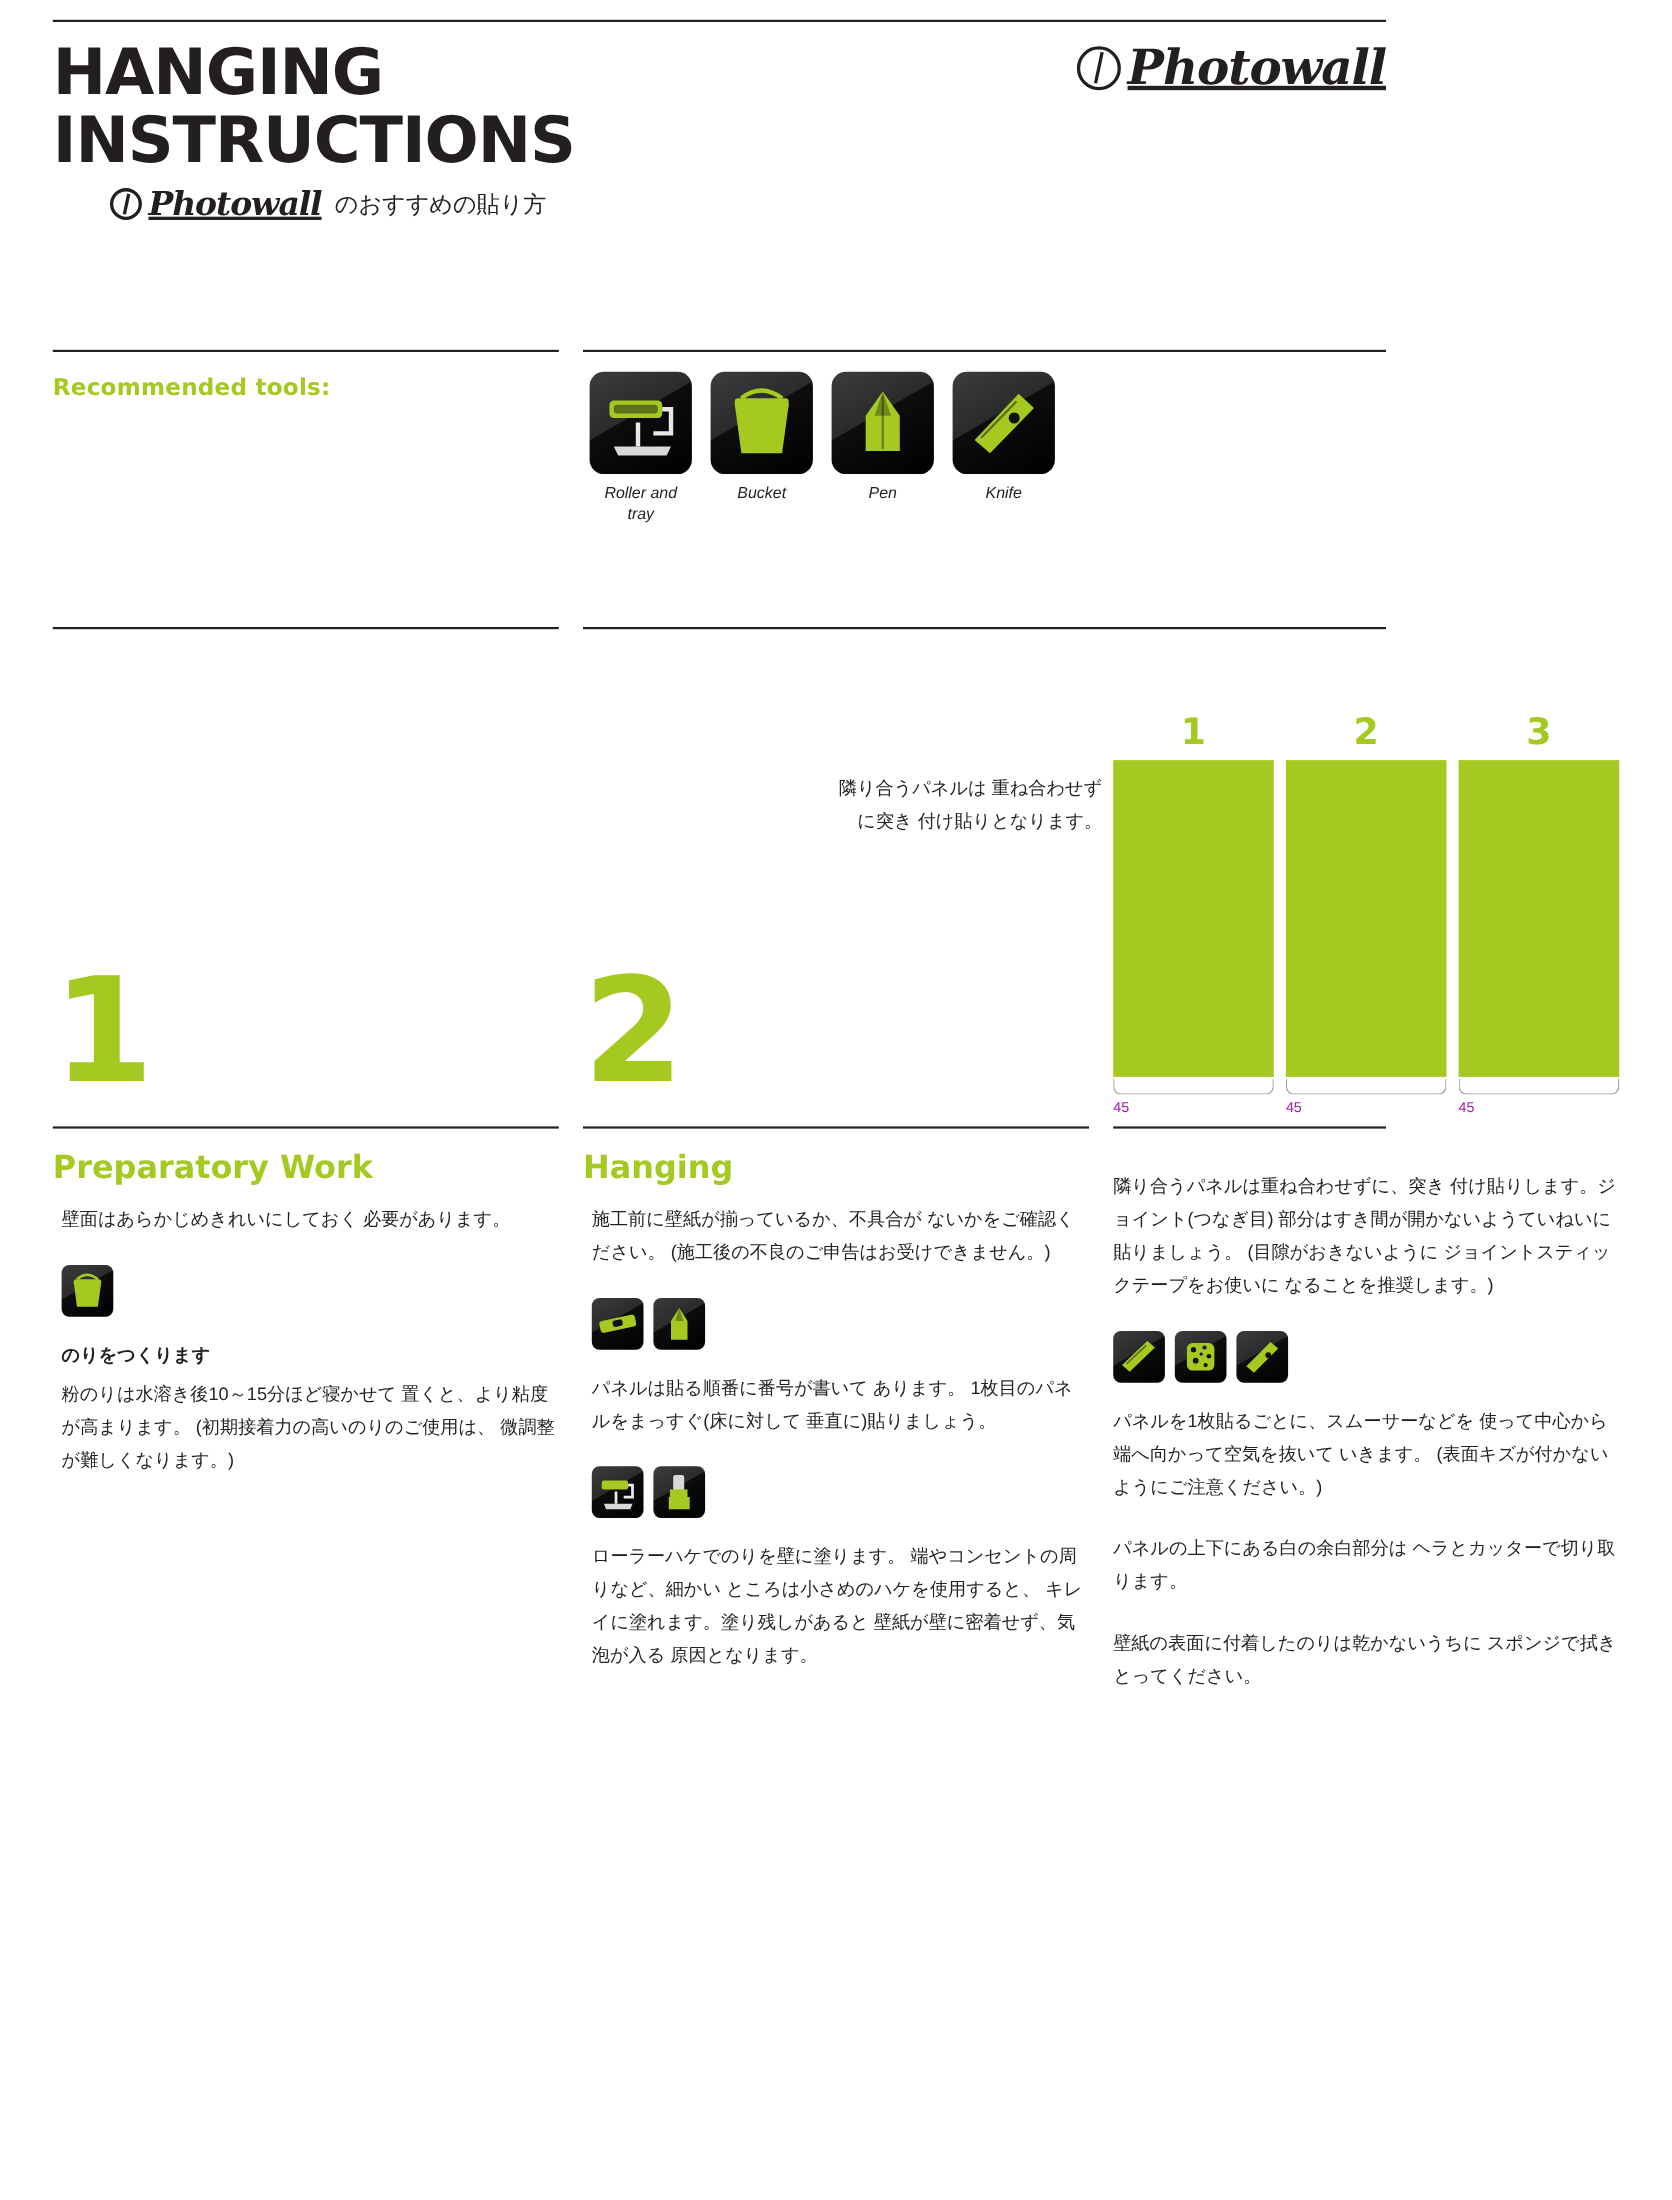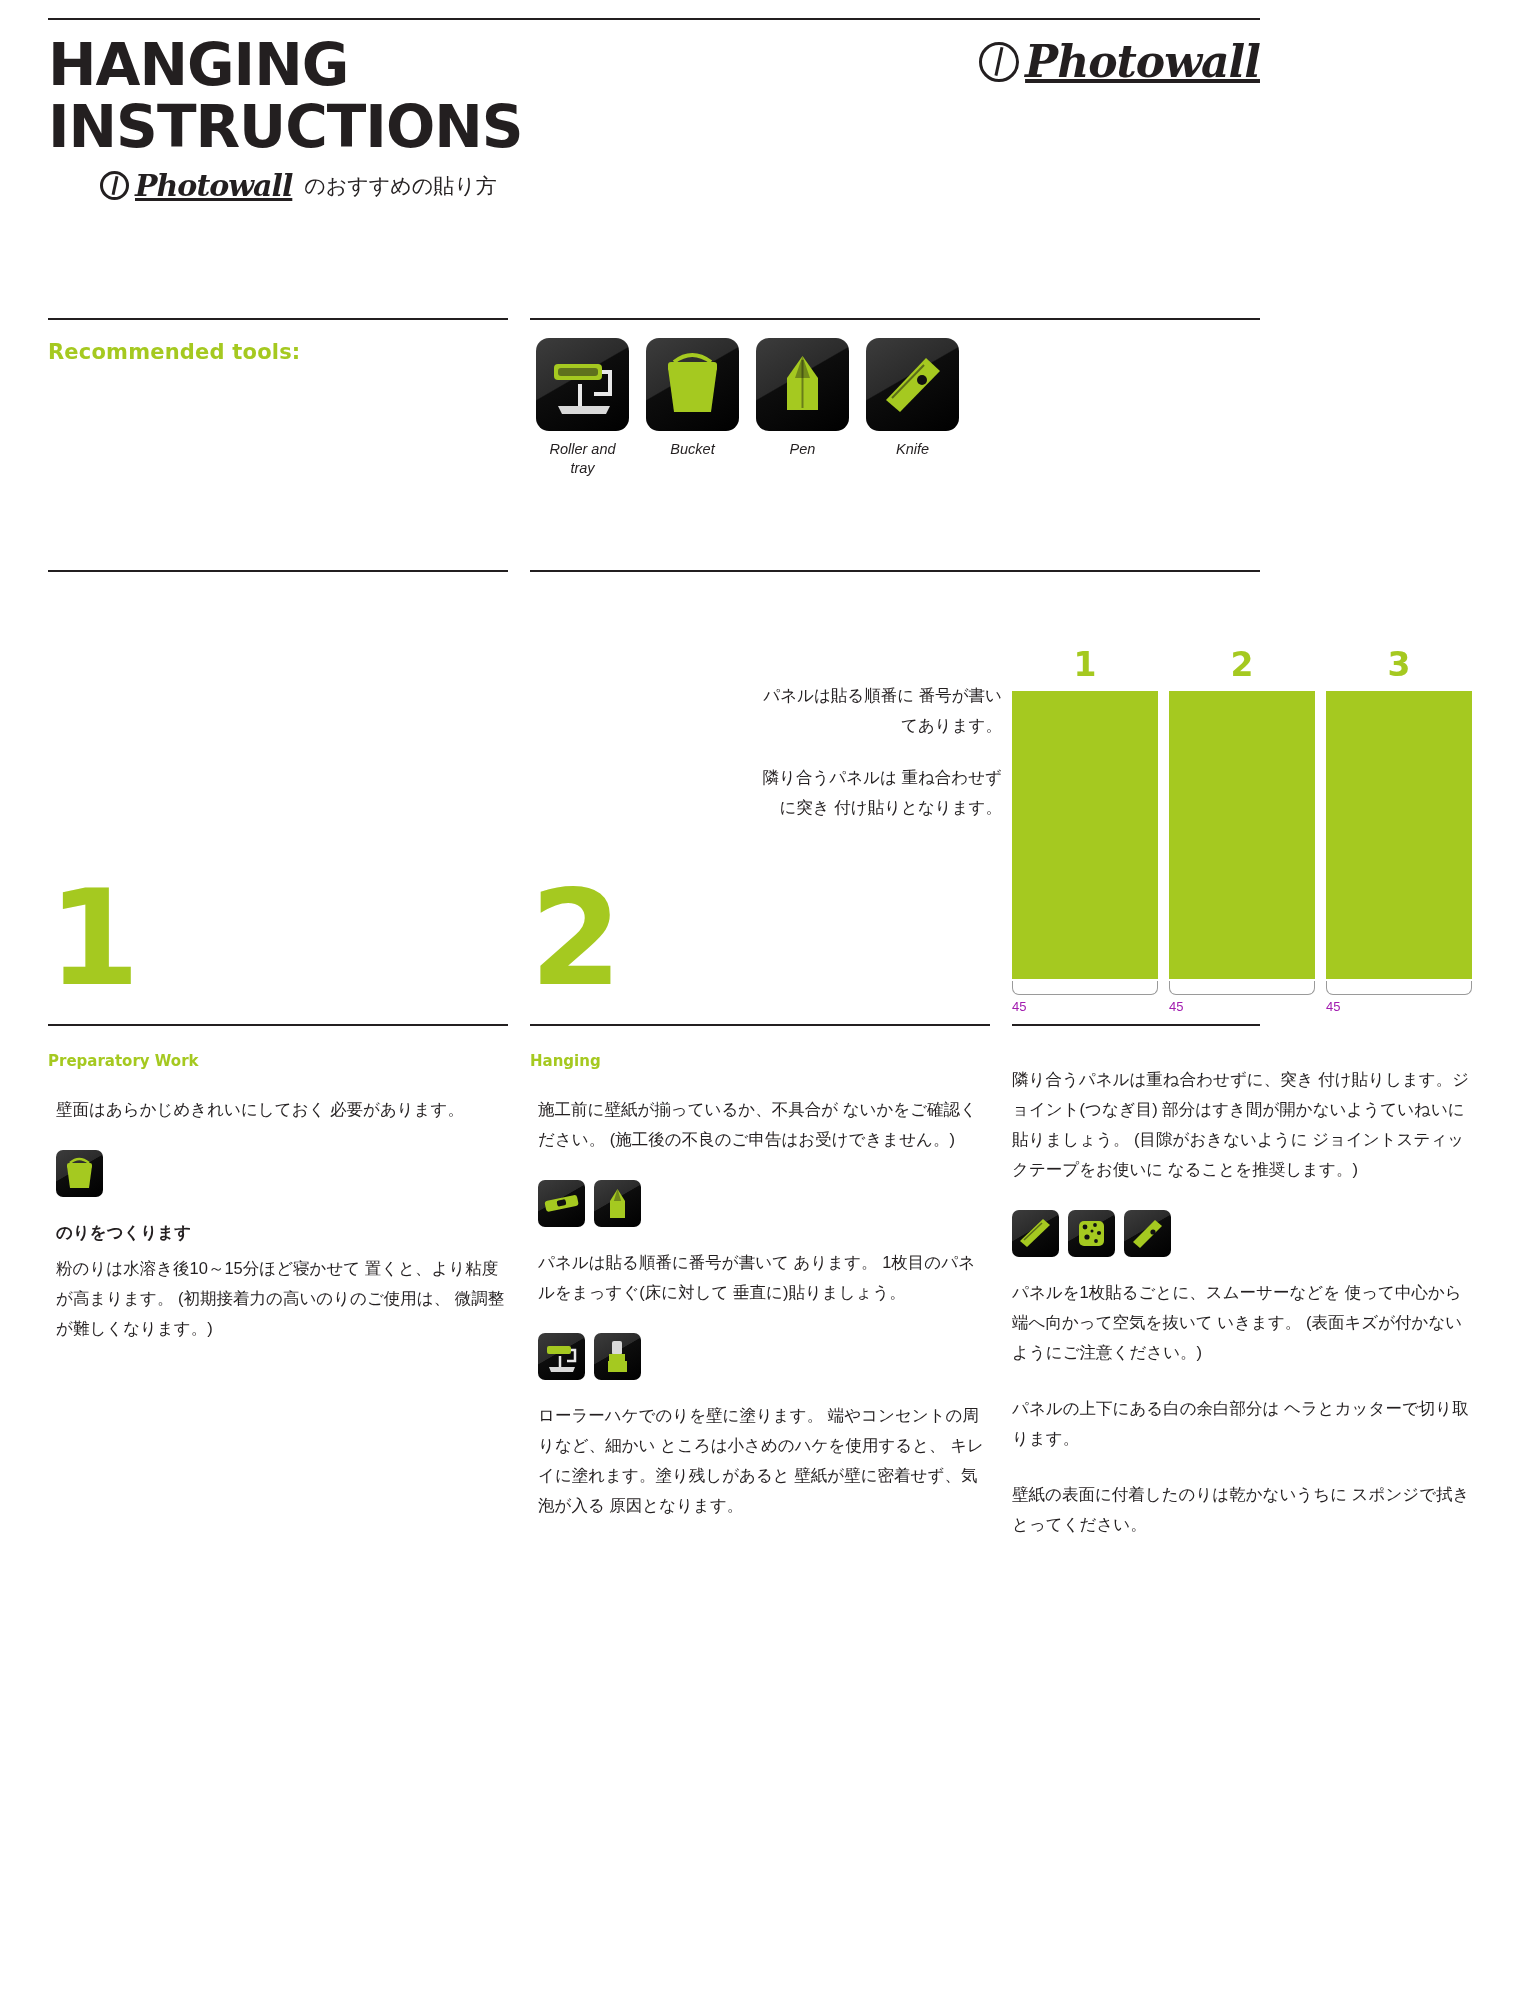--- a/index.html
+++ b/index.html
@@ -245,21 +245,21 @@
     font-size: 16.5px;
     line-height: 30px;
   }
   .col-1 { left: 48px; }
   .col-2 { left: 530px; }
   .col-3 { left: 1012px; width: 460px; top: 1064px; }
 
   .sec-title {
     font-family: "DejaVu Sans", sans-serif;
     font-weight: bold;
-    font-size: 15px;
+    font-size: 29px;
     color: #a5c920;
     margin: 0 0 18px 0;
   }
   .para {
     margin: 0 0 26px 0;
     padding-left: 8px;
   }
   .para.nopad { padding-left: 0; }
   .bold-lead {
     font-weight: bold;
@@ -349,21 +349,20 @@
       </div>
       <div class="tool-caption">Knife</div>
     </div>
 
   </div>
 
   <div class="rule rule-mid-left"></div>
   <div class="rule rule-mid-right"></div>
 
   <div class="panel-text">
-    <div>パネルは貼る順番に 番号が書いてあります。</div>
     <div style="height:22px"></div>
     <div>隣り合うパネルは 重ね合わせずに突き 付け貼りとなります。</div>
   </div>
 
   <div class="panels">
     <div class="panel-nums">
       <span>1</span>
       <span>2</span>
       <span>3</span>
     </div>

